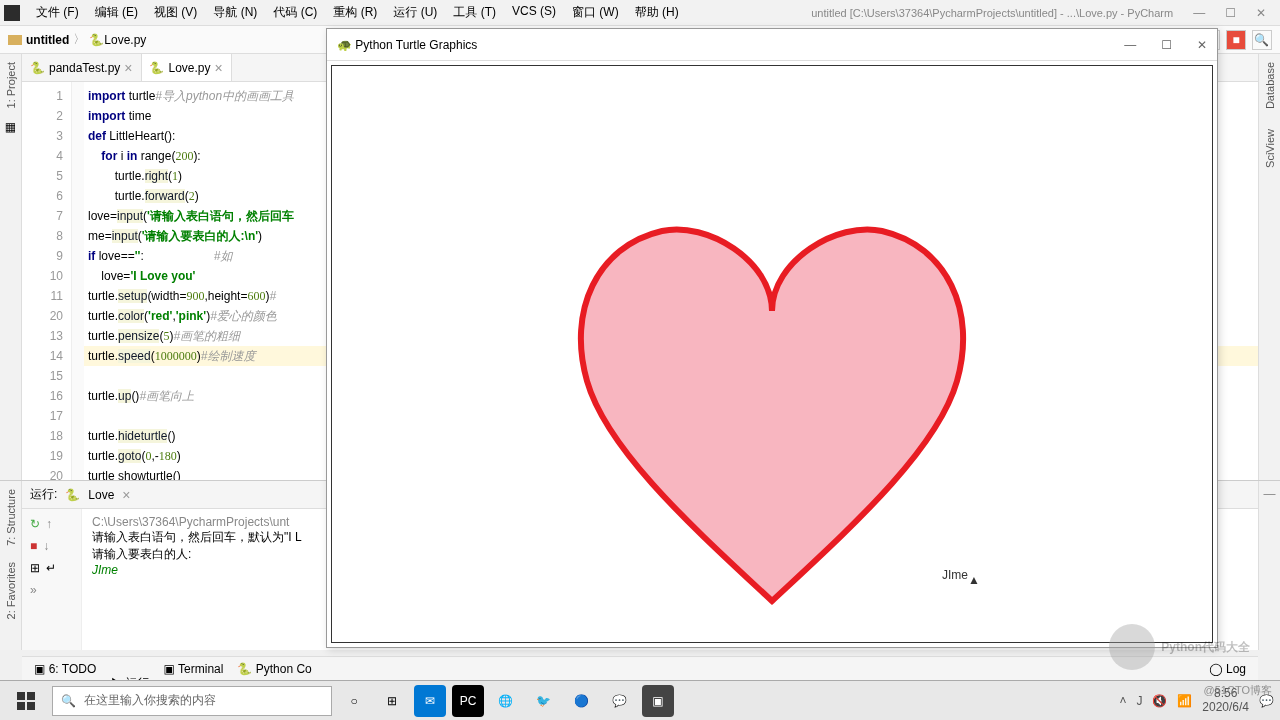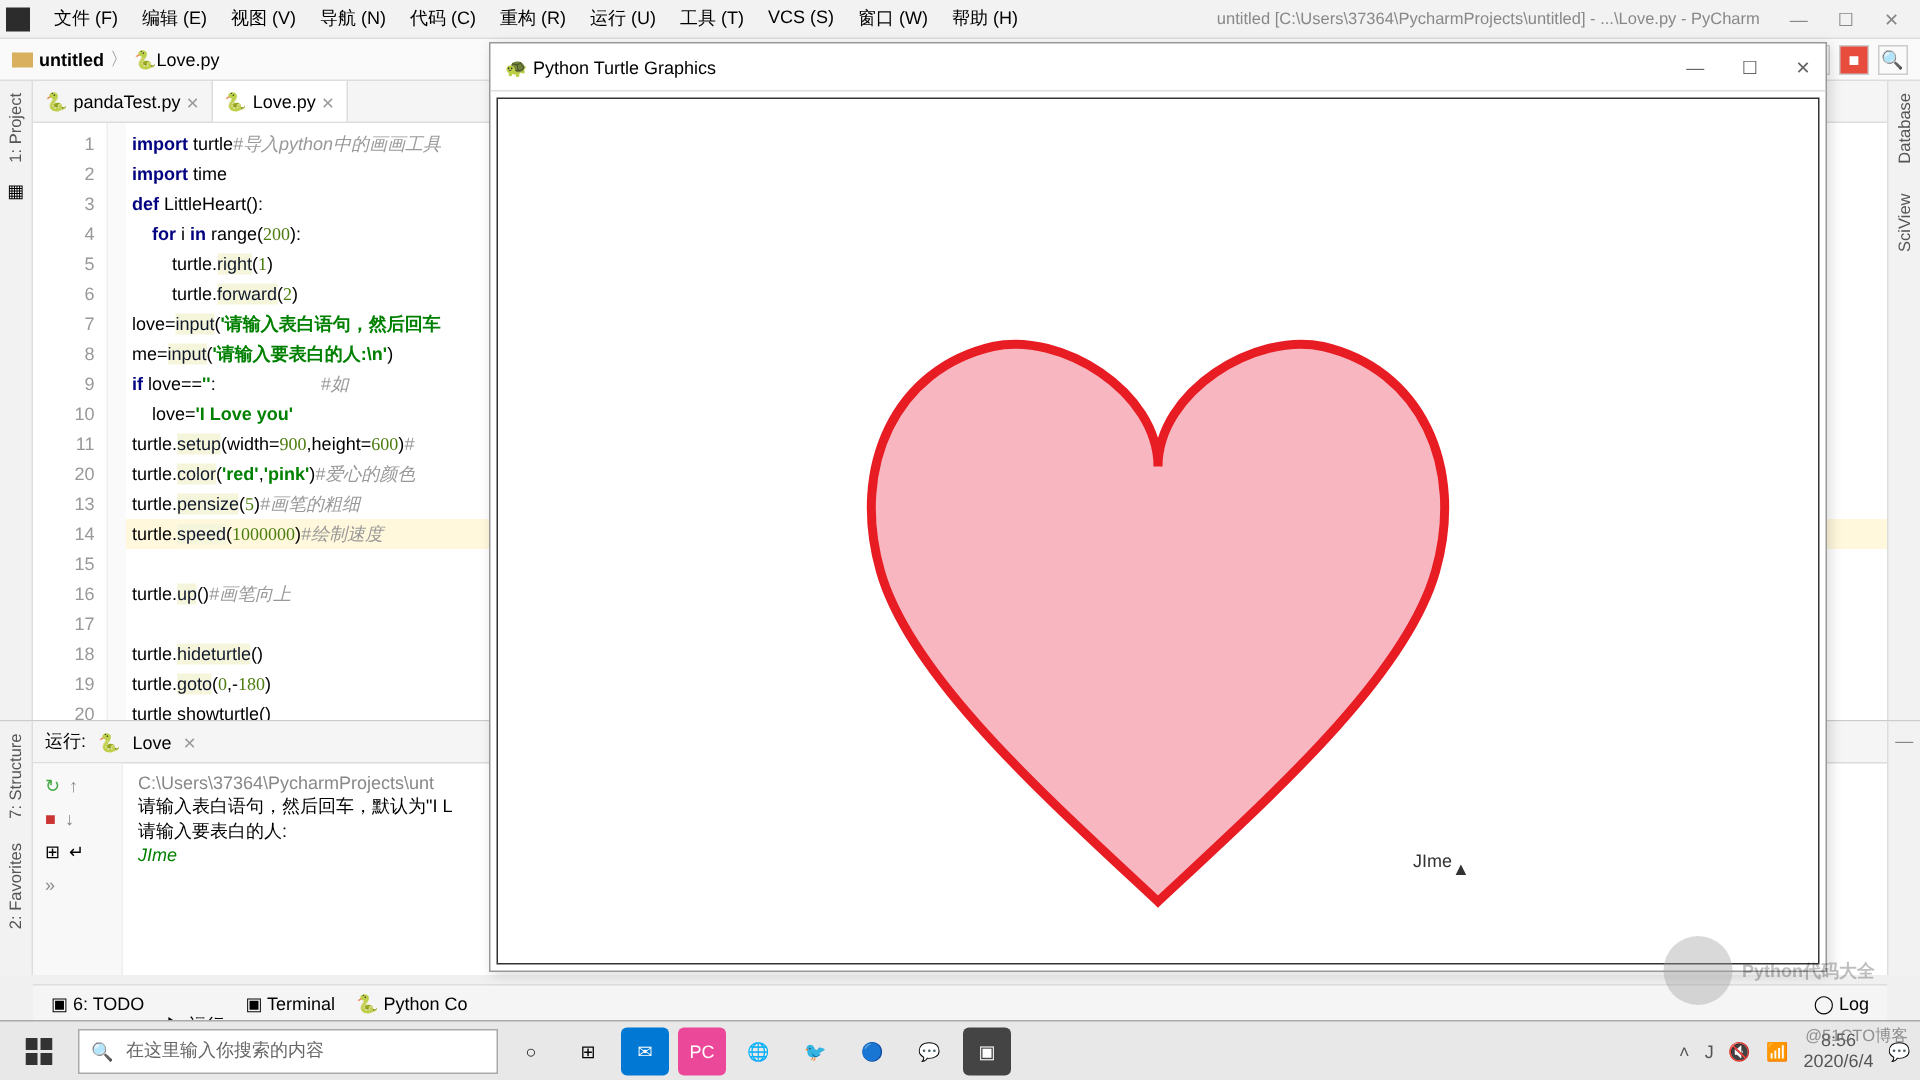--- a/index.html
+++ b/index.html
@@ -261,21 +261,21 @@
         <rect x="10" y="10" width="8" height="8" fill="#333"></rect>
       </svg>
   </div>
   <div class="search-box">
     <span>🔍</span>
     <span style="color:#666">在这里输入你搜索的内容</span>
   </div>
   <div class="tb-icon">○</div>
   <div class="tb-icon">⊞</div>
   <div class="tb-icon" style="background:#0078d4;color:#fff">✉</div>
-  <div class="tb-icon" style="background:#ec4899;color:#fff">PC</div>
+  <div class="tb-icon" style="background:#000000;color:#fff">PC</div>
   <div class="tb-icon">🌐</div>
   <div class="tb-icon">🐦</div>
   <div class="tb-icon">🔵</div>
   <div class="tb-icon" style="color:#2ba245">💬</div>
   <div class="tb-icon" style="background:#444;color:#fff">▣</div>
   <div class="tray">
     <span>˄</span>
     <span>J</span>
     <span>🔇</span>
     <span>📶</span>

